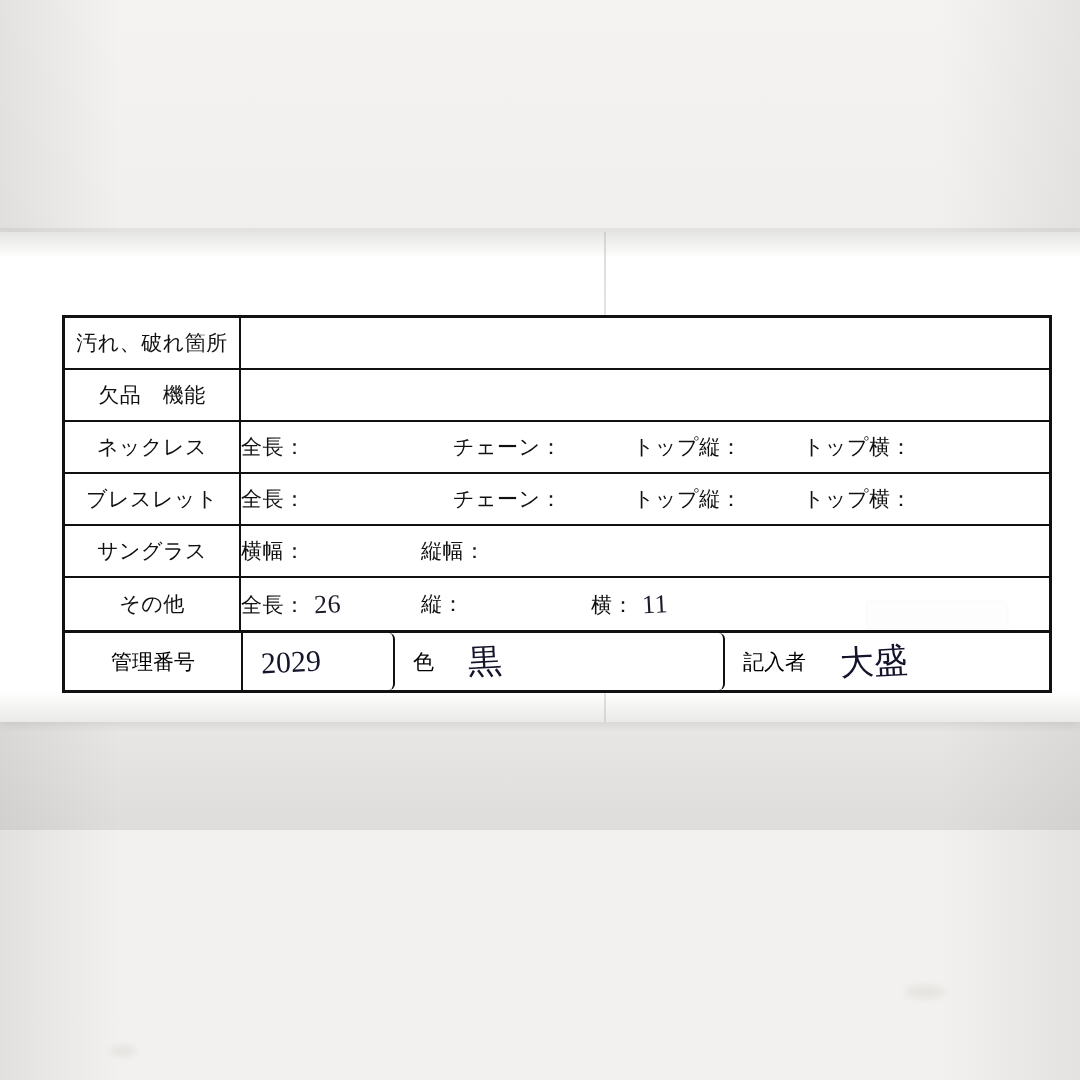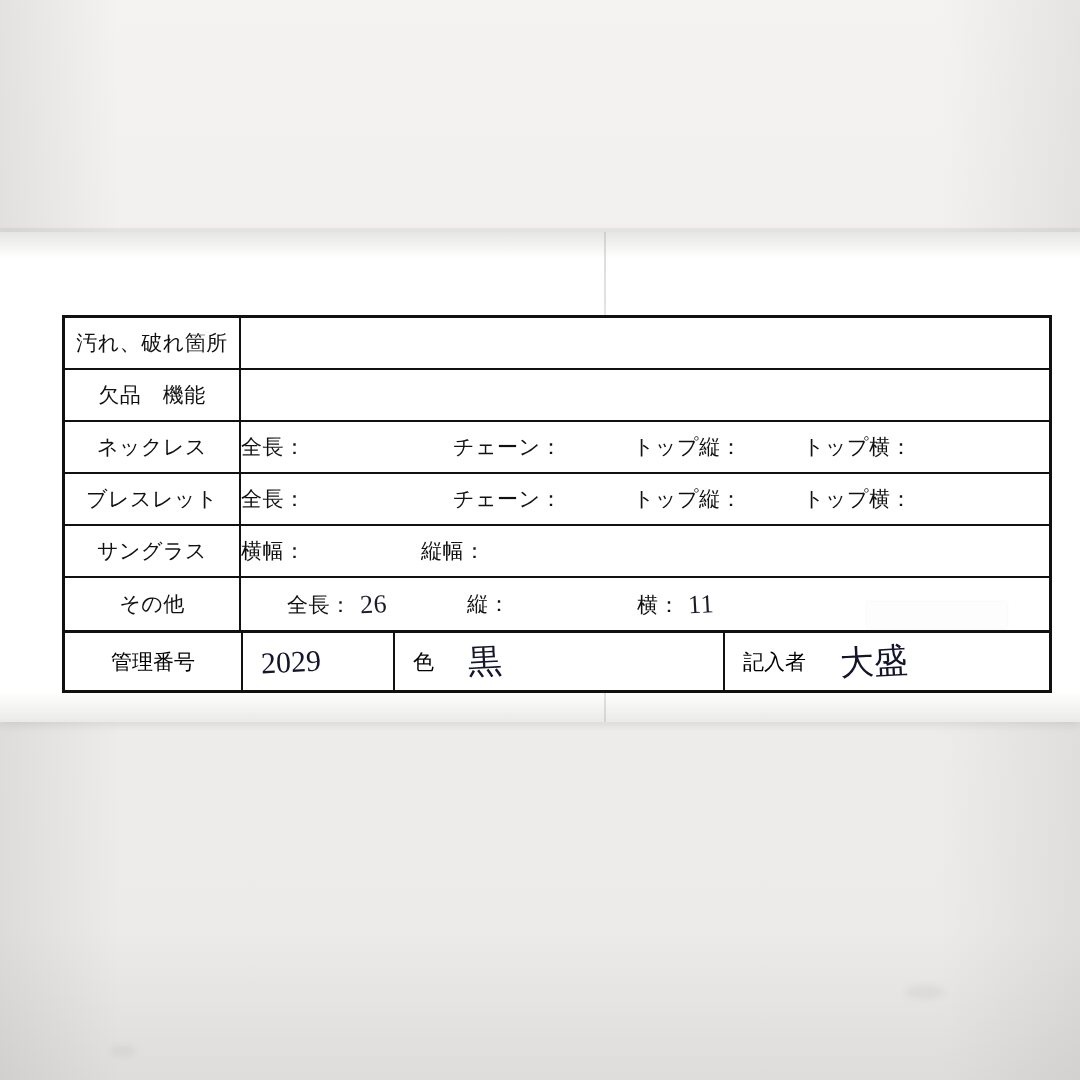--- a/index.html
+++ b/index.html
@@ -10,21 +10,21 @@
     width: 1080px;
     height: 1080px;
     background: #f2f1ef;
     font-family: "Liberation Sans", sans-serif;
     overflow: hidden;
   }
 
   .photo {
     position: relative;
     width: 1080px;
-    height: 1080px;
+    height: 830px;
     background: linear-gradient(180deg, #f4f3f1 0%, #efeeec 40%, #eceae8 100%);
   }
 
   
   .bg-shadow-left {
     position: absolute;
     left: 0; top: 0;
     width: 120px; height: 1080px;
     background: linear-gradient(90deg, rgba(150,150,150,0.18), rgba(150,150,150,0));
     pointer-events: none;
@@ -184,21 +184,21 @@
   .hand {
     font-family: "Liberation Serif", serif;
     color: #14142a;
     font-size: 30px;
     transform: rotate(-3deg);
     display: inline-block;
   }
   .hand.big {
     font-size: 34px;
   }
-  .seg-divider { border-right: 2px solid #111; }
+  .seg-divider { border-right: 2px solid #111; border-radius: 6px; }
 
   
   .patch {
     position: absolute;
     right: 42px;
     bottom: 2px;
     width: 140px;
     height: 26px;
     background: #fdfdfd;
     box-shadow: 0 0 3px rgba(0,0,0,0.06);
@@ -296,21 +296,21 @@
             <span class="m-write"></span>
           </span>
           <span class="m-field" style="width:170px;align-items:center;">
             <span class="m-label">縦幅：</span>
             <span class="m-write"></span>
           </span>
         </div>
       </div>
     </div>
 
-    <div class="row" style="border-bottom:none;gap:46px;">
+    <div class="row" style="border-bottom:none;">
       <div class="cell label-cell">その他</div>
       <div class="cell value-cell">
         <div class="measure">
           <span class="m-field" style="width:180px;">
             <span class="m-label">全長：</span>
             <span class="m-write">26</span>
           </span>
           <span class="m-field" style="width:170px;">
             <span class="m-label">縦：</span>
             <span class="m-write"></span>

